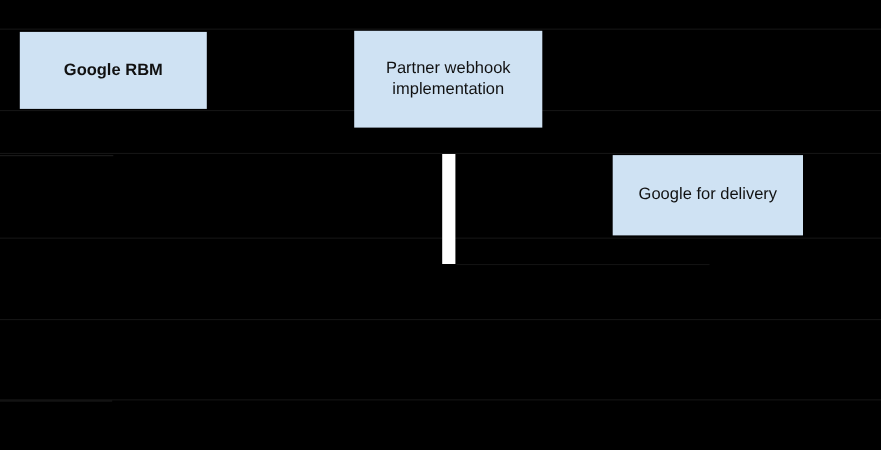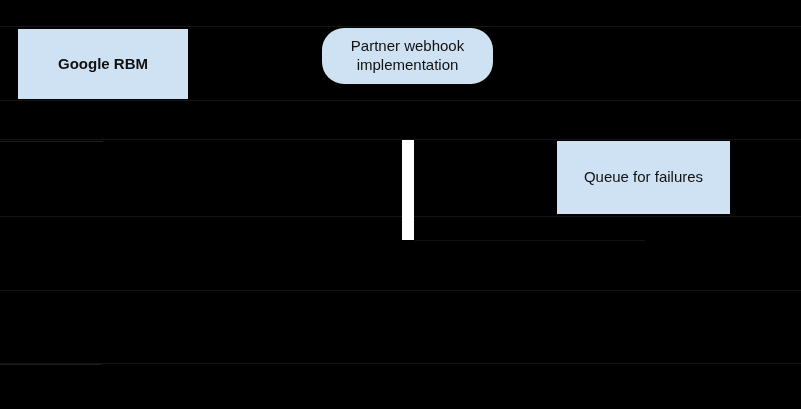--- a/index.html
+++ b/index.html
@@ -23,21 +23,21 @@
     display: flex;
     align-items: center;
     justify-content: center;
     text-align: center;
     font-size: 15px;
     line-height: 1.25;
     box-sizing: border-box;
     padding: 0 10px;
   }
   .node-google-rbm        { left: 18px;  top: 29px;  width: 170px; height: 70px; font-weight: bold; }
-  .node-partner-webhook   { left: 322px; top: 28px;  width: 171px; height: 56px; border-radius: 22px; }
+  .node-partner-webhook   { left: 322px; top: 28px;  width: 171px; height: 88px; }
   .node-queue-delivery    { left: 557px; top: 141px; width: 173px; height: 73px; }
   .node-handle-failures   { left: 564px; top: 291px; width: 172px; height: 72px; }
 
   
   .activation-bar {
     position: absolute;
     left: 402px;
     top: 140px;
     width: 12px;
     height: 100px;
@@ -86,19 +86,19 @@
 
   <div class="node node-google-rbm">
     <span>Google RBM</span>
   </div>
 
   <div class="node node-partner-webhook">
     <span>Partner webhook implementation</span>
   </div>
 
   <div class="node node-queue-delivery">
-    <span>Queue for failures</span>
+    <span>Google for delivery</span>
   </div>
 
 
   <div class="activation-bar"></div>
 
 </div>
 
 </body></html>

